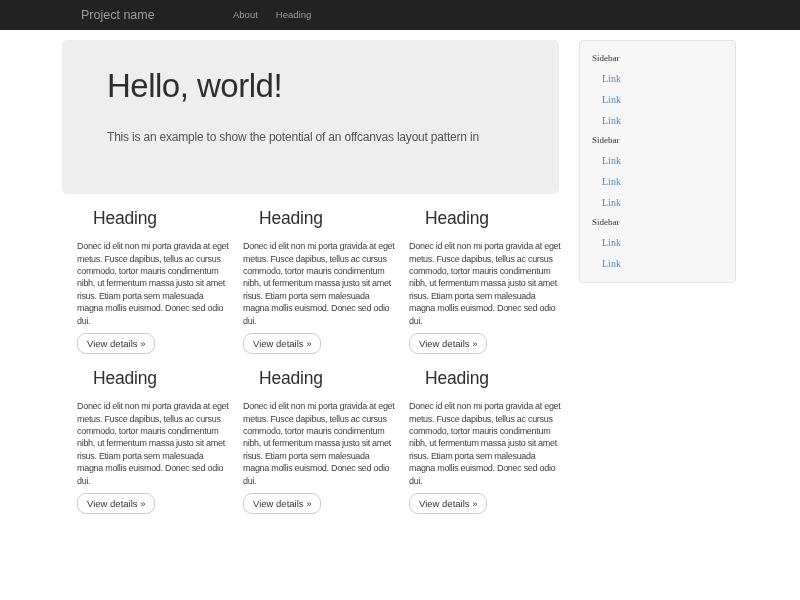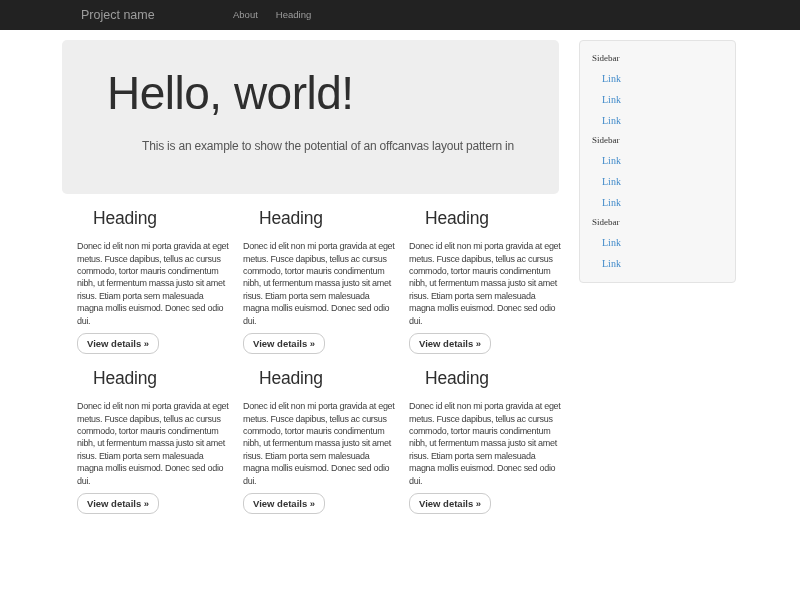--- a/index.html
+++ b/index.html
@@ -49,33 +49,32 @@
   
   .jumbotron {
     background: var(--jumbotron-bg, #eee);
     border-radius: 5px;
     width: 497px;
     height: 154px;
     box-sizing: border-box;
     padding: 28px 45px 0 45px;
   }
   .hero-title {
-    font-size: 46px;
+    font-size: 33px;
     font-weight: 500;
     color: #2e2e2e;
     letter-spacing: -0.5px;
     line-height: 1.1;
-    margin: 0 0 18px 0;
+    margin: 0 0 24px 0;
   }
   .hero-description {
     font-size: 12px;
     line-height: 18.5px;
     letter-spacing: -0.2px;
     color: var(--muted-text, #555);
-    text-align: right;
   }
   .hero-description div { white-space: nowrap; }
 
   
   .content-row { display: flex; margin-top: 14px; }
   .card {
     width: 166px;
     box-sizing: border-box;
     padding-left: 15px;
   }
@@ -91,21 +90,21 @@
     font-size: 9px;
     line-height: 12.4px;
     letter-spacing: -0.3px;
     color: var(--body-text, #404040);
     margin: 12px 0 6px 0;
   }
   .card-body div { white-space: nowrap; }
   .btn {
     display: inline-block;
     font-size: 9.5px;
-    font-weight: bold;
+    font-weight: normal;
     color: #333;
     background: #fff;
     border: 1px solid var(--button-border, #ccc);
     border-radius: 9px;
     padding: 4px 9px;
     line-height: 11px;
     text-decoration: none;
     cursor: pointer;
     white-space: nowrap;
   }

